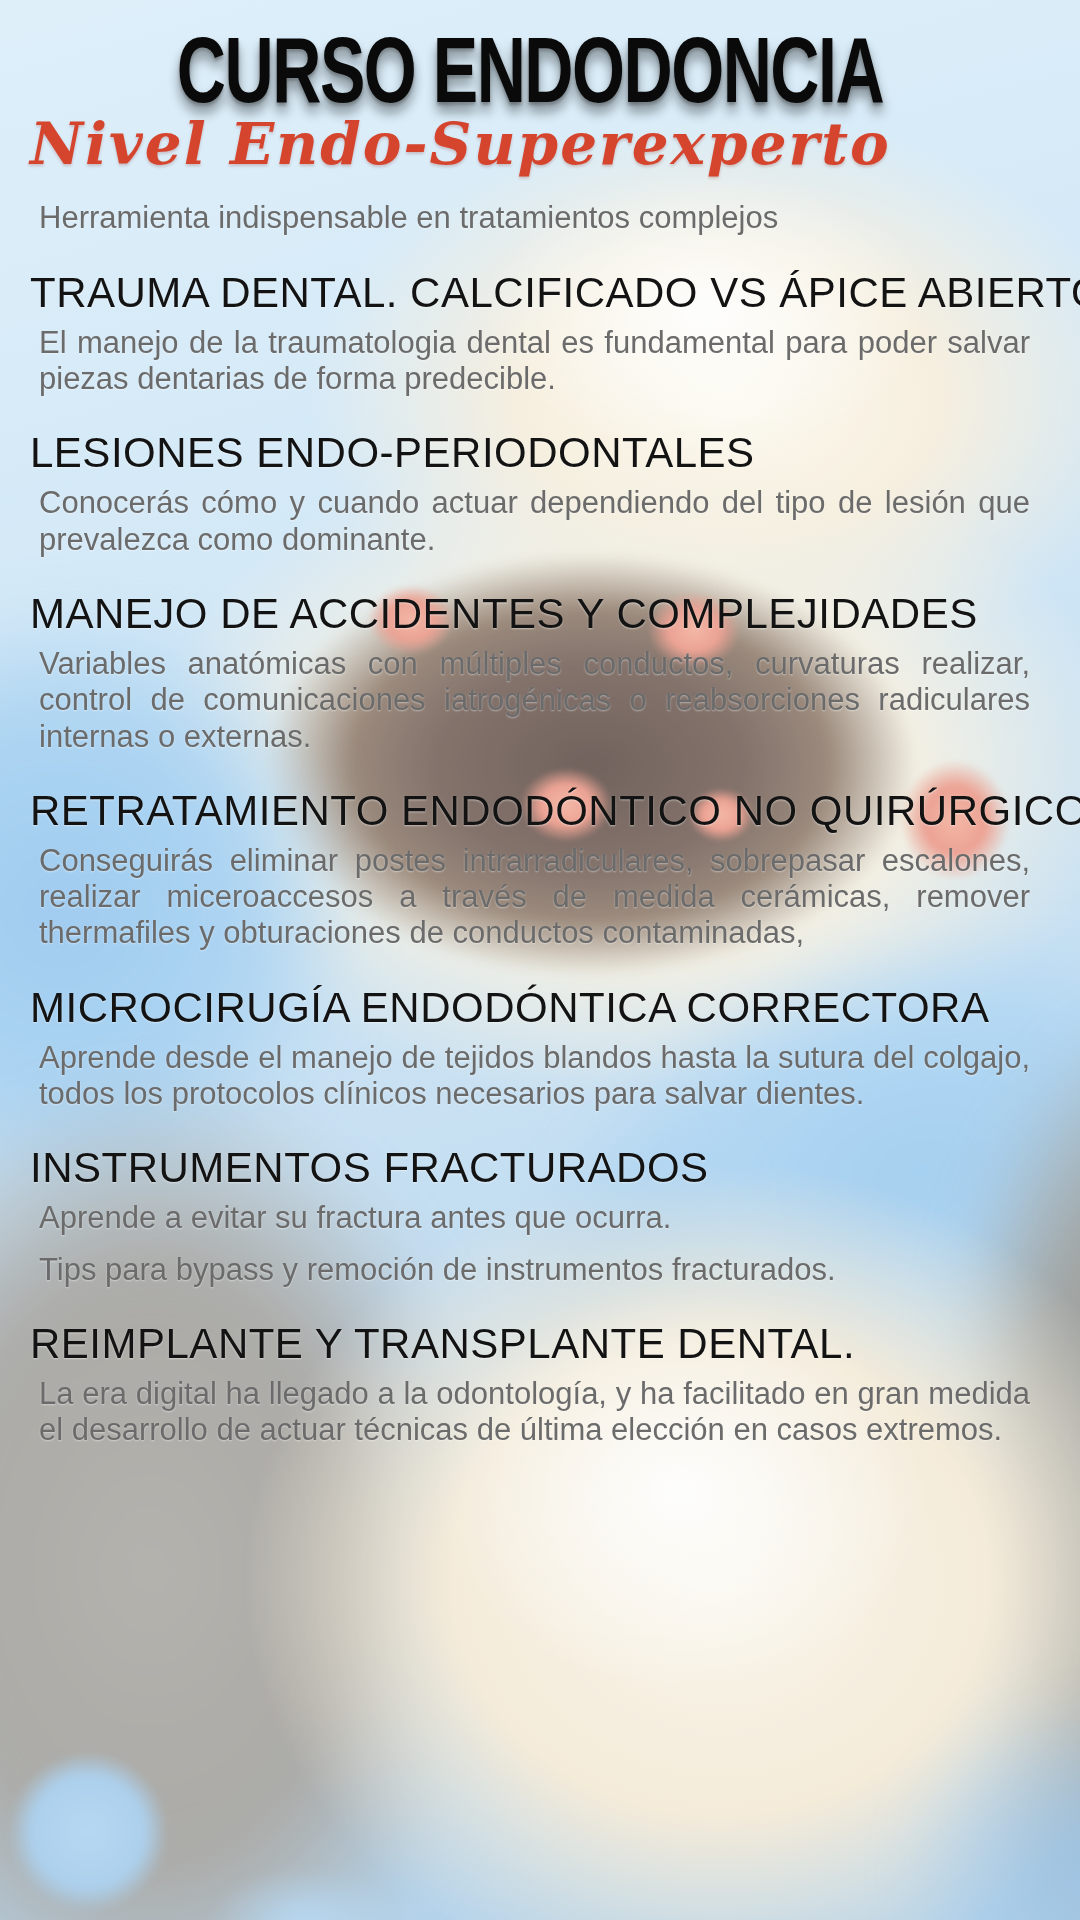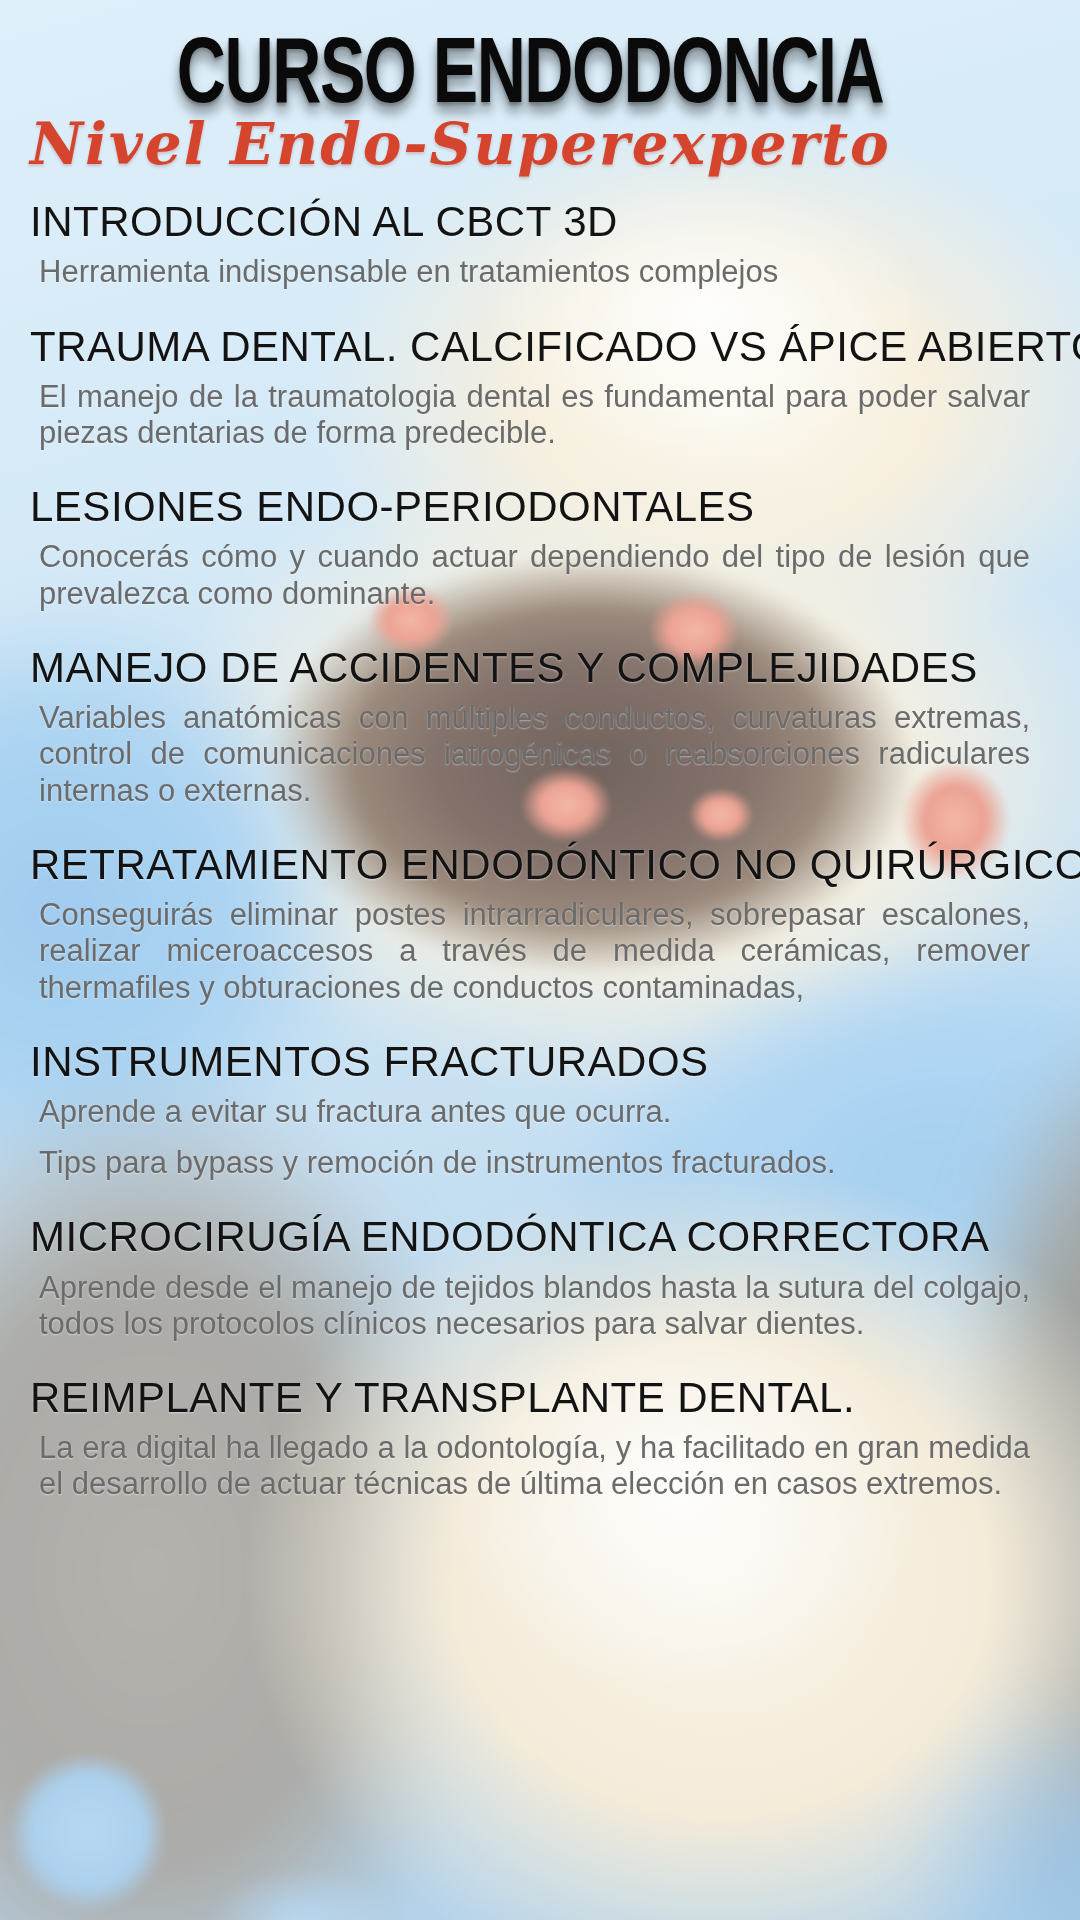--- a/index.html
+++ b/index.html
@@ -109,60 +109,59 @@
   <div class="blob hole2"></div>
   <div class="blob blue-br"></div>
   <div class="veil"></div>
 </div>
 
 <div class="content">
   <h1 class="title">CURSO ENDODONCIA</h1>
   <div class="subtitle">Nivel Endo-Superexperto</div>
   <div class="sections">
       <section class="section">
-    <h2 class="section-heading">INTRODUCCIÓN AL CBCT 3D</h2>
     <div class="section-desc">
           <p>Herramienta indispensable en tratamientos complejos</p>
         </div>
   </section>
       <section class="section">
     <h2 class="section-heading">TRAUMA DENTAL. CALCIFICADO VS ÁPICE ABIERTO</h2>
     <div class="section-desc">
           <p>El manejo de la traumatologia dental es fundamental para poder salvar piezas dentarias de forma predecible.</p>
         </div>
   </section>
       <section class="section">
     <h2 class="section-heading">LESIONES ENDO-PERIODONTALES</h2>
     <div class="section-desc">
           <p>Conocerás cómo y cuando actuar dependiendo del tipo de lesión que prevalezca como dominante.</p>
         </div>
   </section>
       <section class="section">
     <h2 class="section-heading">MANEJO DE ACCIDENTES Y COMPLEJIDADES</h2>
     <div class="section-desc">
-          <p>Variables anatómicas con múltiples conductos, curvaturas extremas, control de comunicaciones iatrogénicas o reabsorciones radiculares internas o externas.</p>
+          <p>Variables anatómicas con múltiples conductos, curvaturas realizar, control de comunicaciones iatrogénicas o reabsorciones radiculares internas o externas.</p>
         </div>
   </section>
       <section class="section">
     <h2 class="section-heading">RETRATAMIENTO ENDODÓNTICO NO QUIRÚRGICO</h2>
     <div class="section-desc">
           <p>Conseguirás eliminar postes intrarradiculares, sobrepasar escalones, realizar miceroaccesos a través de medida cerámicas, remover thermafiles y obturaciones de conductos contaminadas,</p>
         </div>
   </section>
       <section class="section">
+    <h2 class="section-heading">MICROCIRUGÍA ENDODÓNTICA CORRECTORA</h2>
+    <div class="section-desc">
+          <p>Aprende desde el manejo de tejidos blandos hasta la sutura del colgajo, todos los protocolos clínicos necesarios para salvar dientes.</p>
+        </div>
+  </section>
+      <section class="section">
     <h2 class="section-heading">INSTRUMENTOS FRACTURADOS</h2>
     <div class="section-desc">
           <p>Aprende a evitar su fractura antes que ocurra.</p>
           <p>Tips para bypass y remoción de instrumentos fracturados.</p>
-        </div>
-  </section>
-      <section class="section">
-    <h2 class="section-heading">MICROCIRUGÍA ENDODÓNTICA CORRECTORA</h2>
-    <div class="section-desc">
-          <p>Aprende desde el manejo de tejidos blandos hasta la sutura del colgajo, todos los protocolos clínicos necesarios para salvar dientes.</p>
         </div>
   </section>
       <section class="section">
     <h2 class="section-heading">REIMPLANTE Y TRANSPLANTE DENTAL.</h2>
     <div class="section-desc">
           <p>La era digital ha llegado a la odontología, y ha facilitado en gran medida el desarrollo de actuar técnicas de última elección en casos extremos.</p>
         </div>
   </section>
     </div>
 </div>

